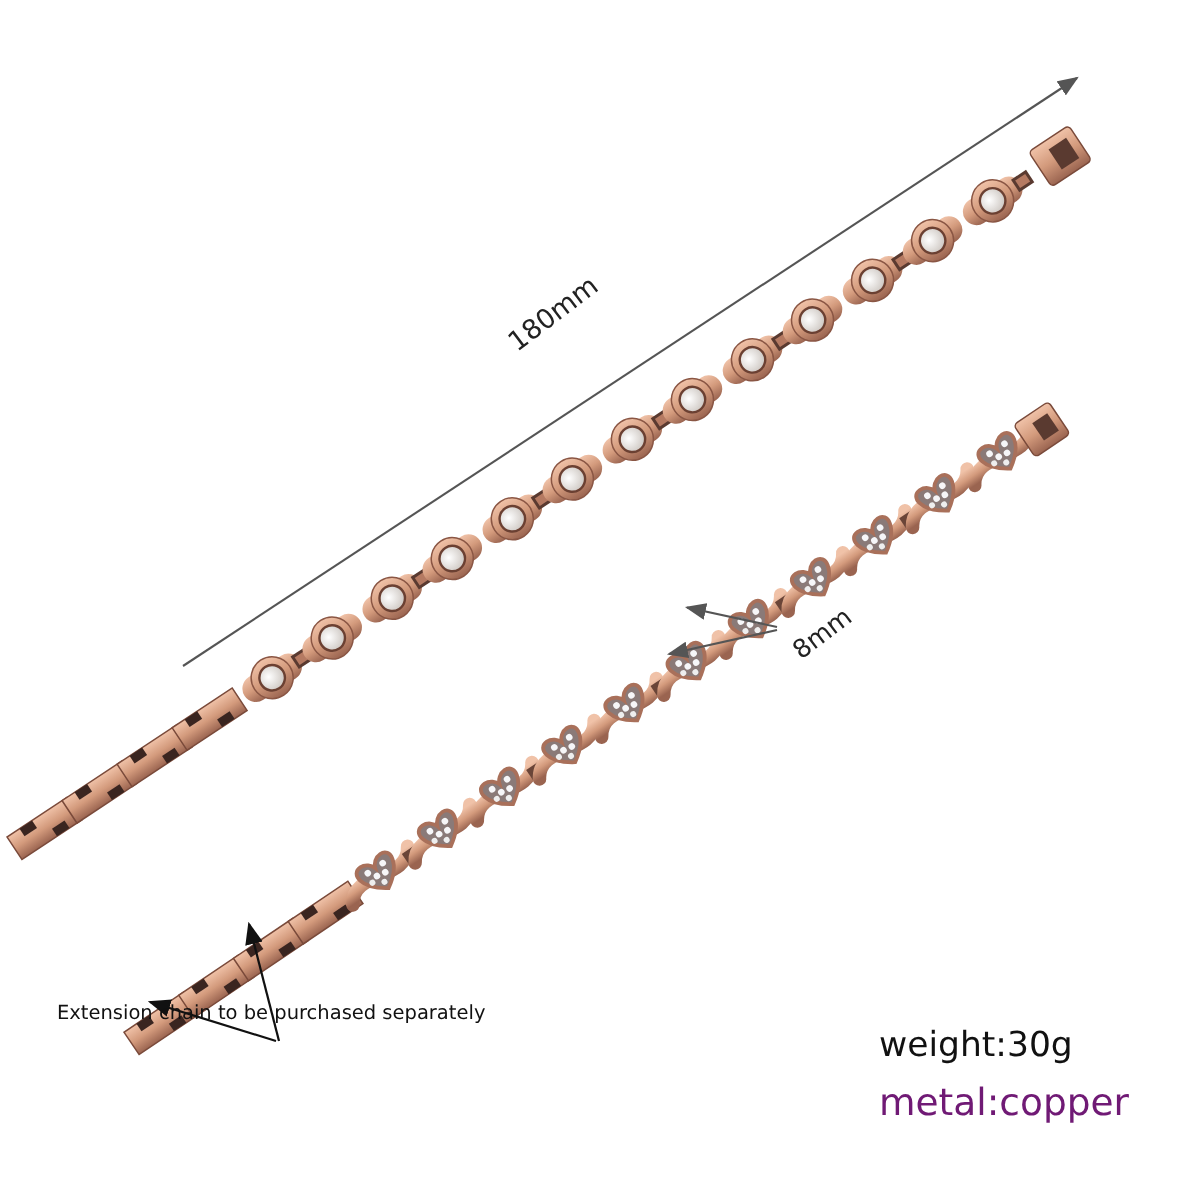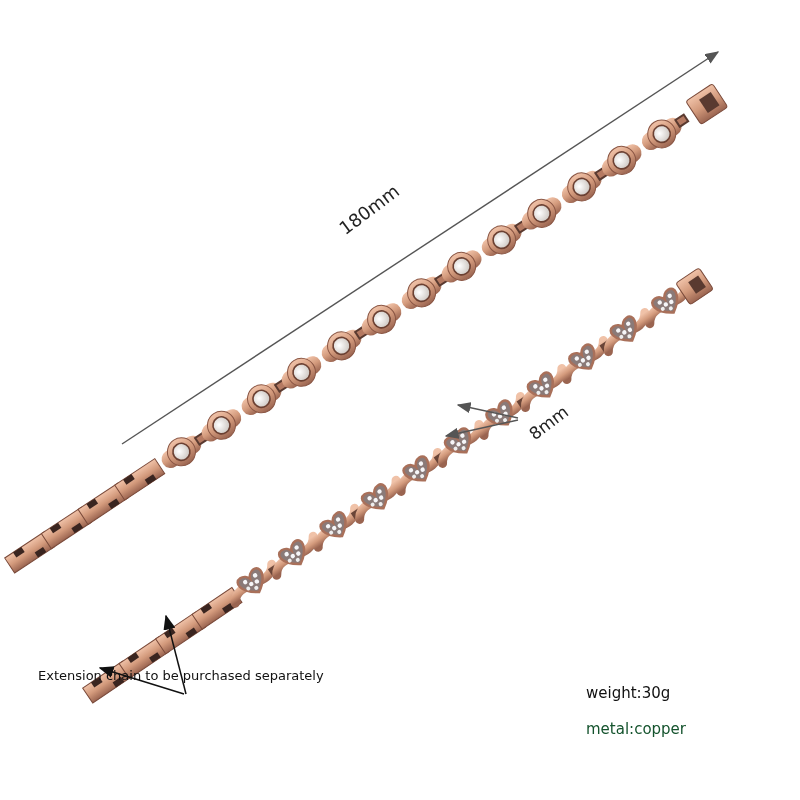--- a/index.html
+++ b/index.html
@@ -2,22 +2,22 @@
 <html><head>
 <meta charset="utf-8">
 <style>
   html, body { margin:0; padding:0; background:#ffffff; }
   body { width:800px; height:800px; position:relative; overflow:hidden; font-family:"DejaVu Sans", sans-serif; }
   #scene { position:absolute; left:0; top:0; width:800px; height:800px; }
   .label { position:absolute; color:#111; white-space:nowrap; }
   .dim-180 { left:335px; top:222px; font-size:18px; transform:rotate(-37deg); transform-origin:left top; color:#222; }
   .dim-8 { left:525px; top:428px; font-size:17px; transform:rotate(-37deg); transform-origin:left top; color:#222; }
   .ext-note { left:38px; top:668px; font-size:13px; color:#111; }
-  .spec-weight { left:586px; top:684px; font-size:15px; color:#111; }
-  .spec-metal { left:586px; top:720px; font-size:15px; color:#14532d; }
+  .spec-weight { left:586px; top:684px; font-size:23px; color:#111; }
+  .spec-metal { left:586px; top:720px; font-size:25px; color:#701a75; }
 </style>
 </head>
 <body>
 
 <svg id="scene" viewBox="0 0 800 800" xmlns="http://www.w3.org/2000/svg">
   <defs>
     <linearGradient id="cu" x1="0" y1="0" x2="0" y2="1">
       <stop offset="0" stop-color="#f0c2a8"></stop>
       <stop offset="0.5" stop-color="#d39a7c"></stop>
       <stop offset="1" stop-color="#9a6450"></stop>

